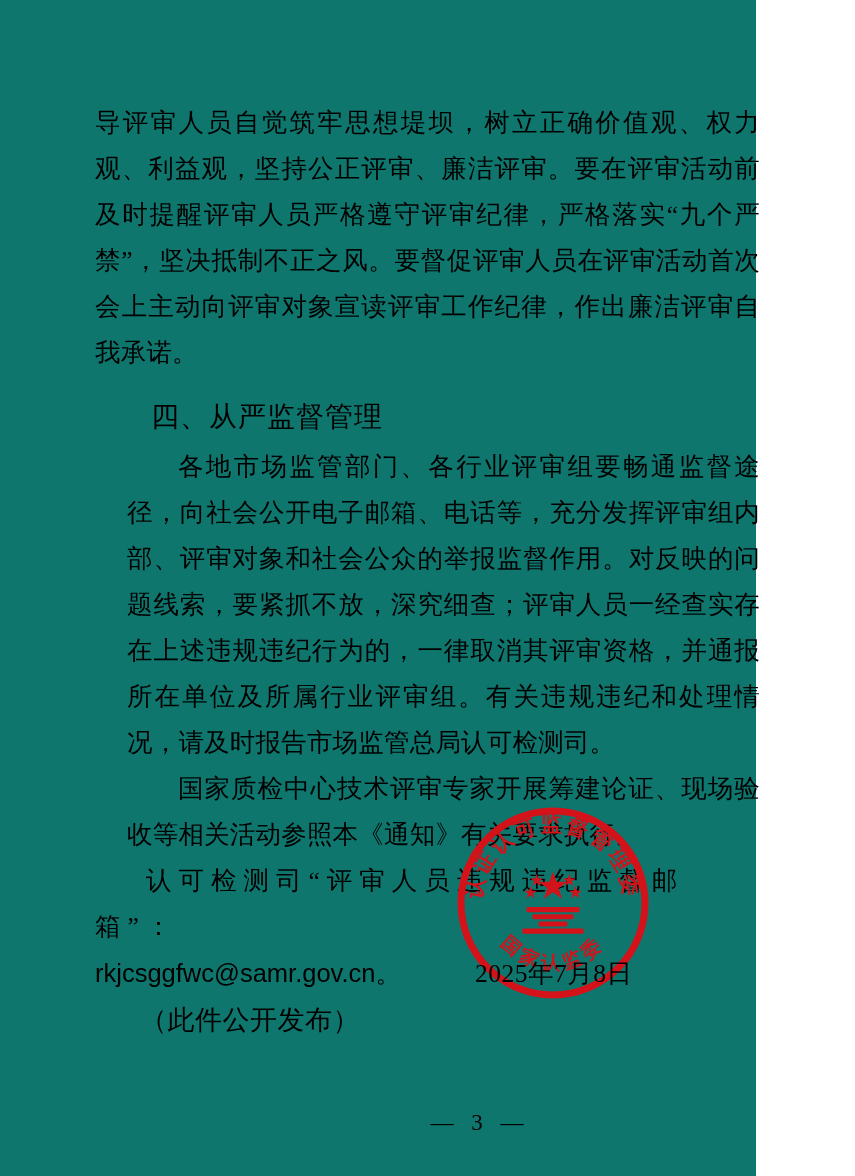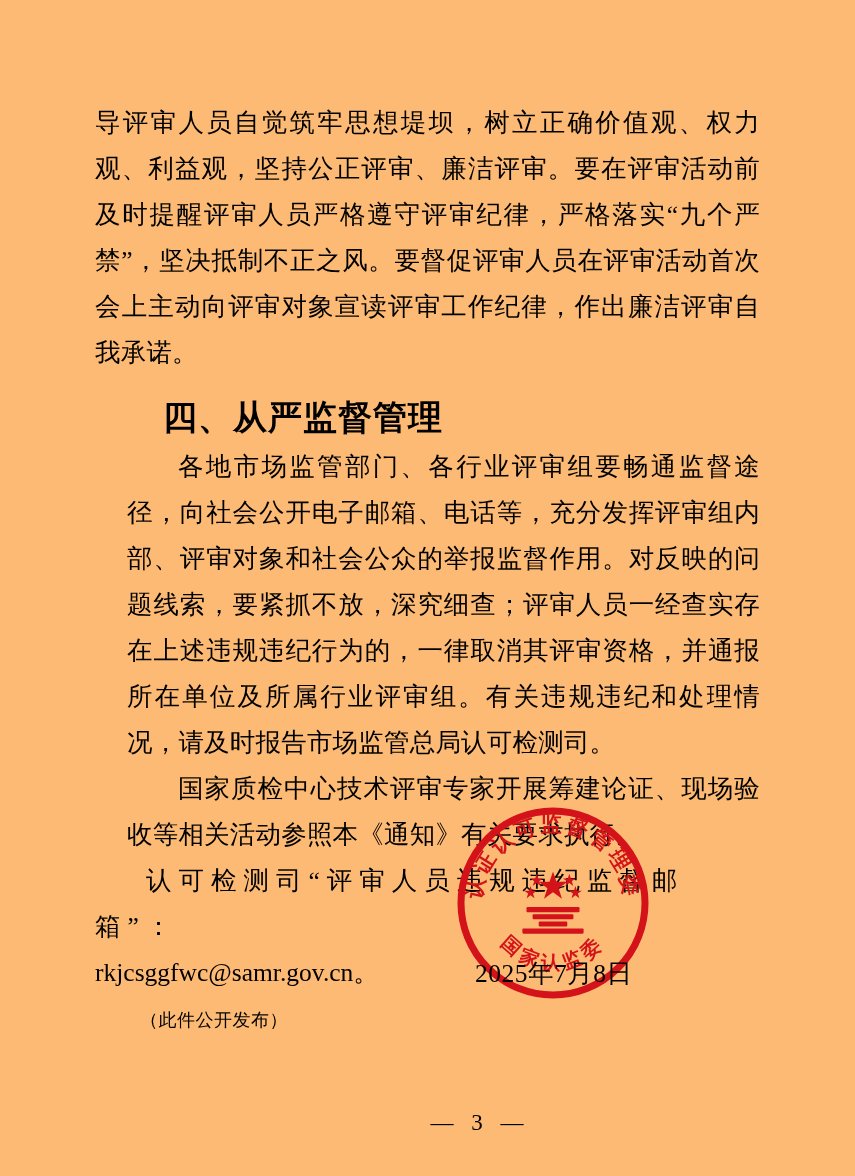--- a/index.html
+++ b/index.html
@@ -12,23 +12,23 @@
     height: 1176px;
     position: relative;
     font-family: "Liberation Serif", "DejaVu Serif", serif;
     color: #000000;
     overflow: hidden;
   }
   .page {
     position: absolute;
     left: 0;
     top: 0;
-    width: 855px;
+    width: 756px;
     height: 1176px;
-    background: #fdba74;
+    background: #0f766e;
   }
   .content {
     position: absolute;
     left: 95px;
     top: 100px;
     width: 665px;
   }
   p.body-para {
     margin: 0 0 0 0;
     font-size: 25.5px;
@@ -37,23 +37,23 @@
     text-align-last: left;
     text-justify: inter-character;
     letter-spacing: 0.2px;
   }
   p.indent {
     text-indent: 2em;
     margin-left: 32px;
   }
   .heading {
     margin: 10px 0 4px 0;
-    font-size: 34px;
+    font-size: 28px;
     line-height: 46px;
-    font-weight: bold;
+    font-weight: normal;
     text-indent: 2em;
     font-family: "Liberation Sans", "DejaVu Sans", sans-serif;
     letter-spacing: 1px;
   }
   .para-gap {
     height: 8px;
   }
   .email-para {
     margin: 0;
     font-size: 25.5px;
@@ -64,21 +64,21 @@
   .email-line2 {
     margin: 0;
     font-size: 25.5px;
     line-height: 46px;
     letter-spacing: 0px;
   }
   .spaced {
     letter-spacing: 7px;
   }
   .mono-email {
-    font-family: Liberation Serif, serif;
+    font-family: Liberation Sans, sans-serif;
   }
 
   
   .seal-area {
     position: absolute;
     left: 455px;
     top: 805px;
     width: 230px;
     height: 200px;
   }
@@ -99,21 +99,21 @@
     letter-spacing: 0.5px;
     color: #000;
     white-space: nowrap;
     text-align: right;
   }
 
   .publish-note {
     position: absolute;
     left: 140px;
     top: 1000px;
-    font-size: 18px;
+    font-size: 27px;
     line-height: 40px;
     letter-spacing: 0.5px;
   }
 
   .page-number {
     position: absolute;
     left: 0;
     top: 1110px;
     width: 855px;
     text-align: center;

